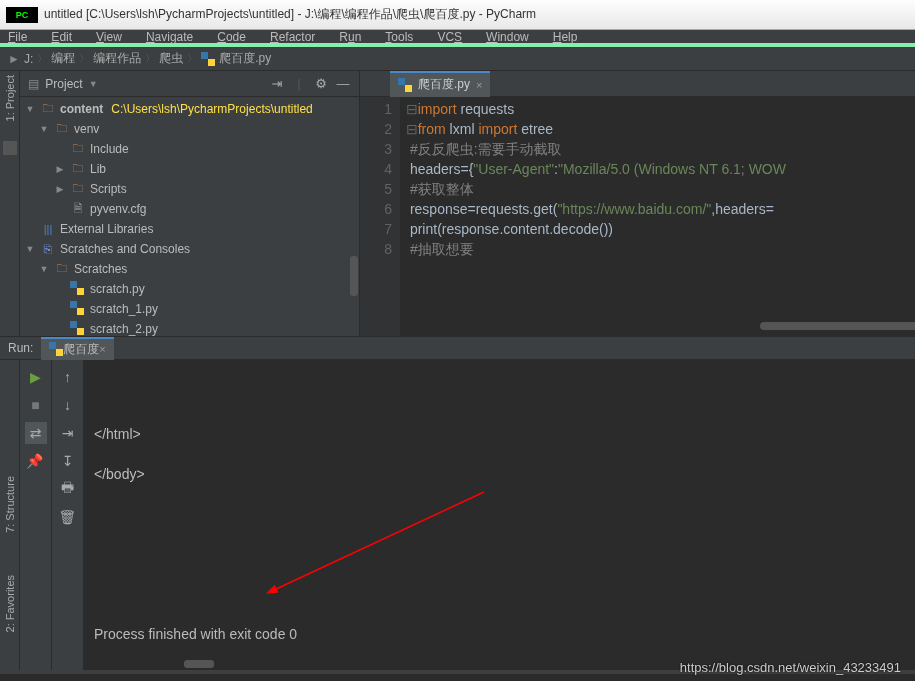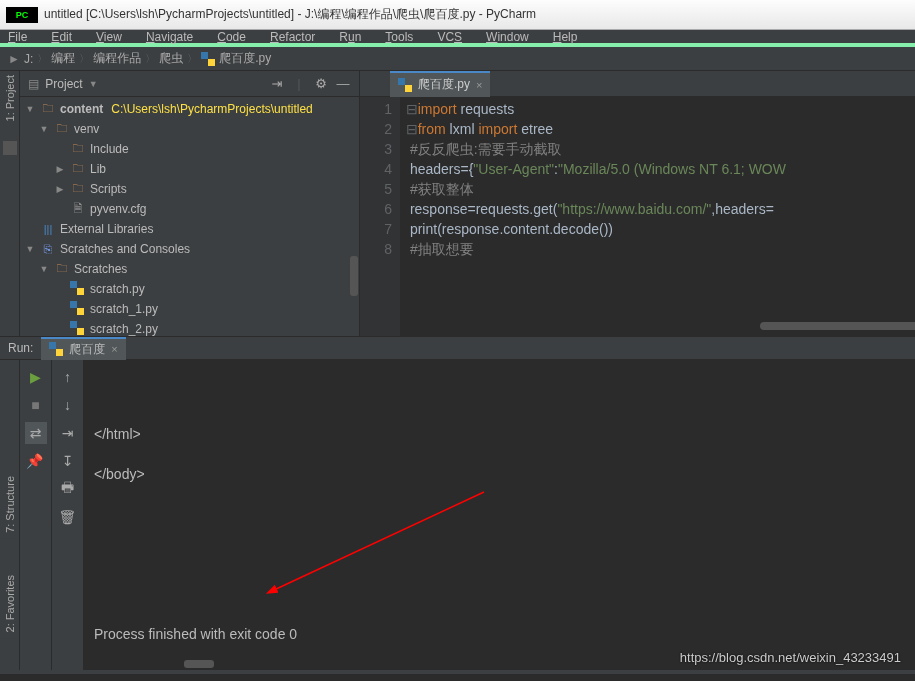--- a/index.html
+++ b/index.html
@@ -39,34 +39,34 @@
 .editor-tab .close { color: #999; font-size: 11px; cursor: default; }
 .editor-body { flex: 1; display: flex; font-family: "Consolas", monospace; font-size: 14px; position: relative; }
 .gutter { width: 40px; background: #313335; color: #606366; text-align: right; padding: 2px 8px 0 0; line-height: 20px; }
 .code { flex: 1; padding: 2px 8px 0 6px; line-height: 20px; white-space: pre; color: #a9b7c6; overflow: hidden; }
 .kw { color: #cc7832; }
 .str { color: #6a8759; }
 .cmt { color: #808080; }
 .hscroll { position: absolute; bottom: 4px; left: 60px; right: 20px; height: 10px; }
 .hscroll::after { content: ""; position: absolute; left: 340px; width: 200px; height: 8px; background: #555; border-radius: 4px; }
 .run-header { height: 24px; background: #3c3f41; border-top: 1px solid #2b2b2b; border-bottom: 1px solid #2b2b2b; display: flex; align-items: center; padding: 0 8px; gap: 8px; color: #bbb; font-size: 12px; }
-.run-header .tab { background: #515658; padding: 2px 8px; display: flex; align-items: center; gap: 6px; border-top: 2px solid #4a88c7; }
+.run-header .tab { background: #515658; padding: 2px 8px; display: flex; align-items: center; border-top: 2px solid #4a88c7; }
 .run-header .tab .close { color: #999; font-size: 11px; cursor: default; }
 .run-body { display: flex; height: calc(100% - 30px - 24px - 24px - 265px - 24px - 4px); background: #2b2b2b; position: relative; }
 .run-left-gutter { width: 20px; background: #3c3f41; border-right: 1px solid #2b2b2b; }
 .run-toolbar { width: 32px; background: #3c3f41; display: flex; flex-direction: column; align-items: center; padding-top: 6px; gap: 6px; border-right: 1px solid #2b2b2b; }
 .run-toolbar .btn { width: 22px; height: 22px; display: flex; align-items: center; justify-content: center; color: #aaa; cursor: default; font-size: 14px; }
 .run-toolbar .btn.sel { background: #515658; }
 .run-toolbar2 { width: 32px; background: #3c3f41; display: flex; flex-direction: column; align-items: center; padding-top: 6px; gap: 6px; border-right: 1px solid #2b2b2b; }
 .run-toolbar2 .btn { width: 22px; height: 22px; display: flex; align-items: center; justify-content: center; color: #aaa; cursor: default; font-size: 14px; }
 .console { flex: 1; padding: 4px 10px; font-family: Consolas, monospace; font-size: 14px; color: #bbb; line-height: 20px; white-space: pre; position: relative; }
 .console .arrow-svg { position: absolute; top: 130px; left: 180px; pointer-events: none; }
 .bottom-tabs { position: absolute; left: 0; top: 470px; width: 20px; display: flex; flex-direction: column; gap: 30px; align-items: center; }
 .bottom-tabs .vtab { writing-mode: vertical-rl; transform: rotate(180deg); font-size: 11px; color: #aaa; background: #3c3f41; padding: 6px 2px; cursor: default; }
-.watermark { position: absolute; right: 14px; bottom: 16px; color: #ccc; font-size: 13px; text-shadow: 0 0 2px #000; }
+.watermark { position: absolute; right: 14px; bottom: 6px; color: #ccc; font-size: 13px; text-shadow: 0 0 2px #000; }
 .statusbar { height: 4px; background: #3c3f41; }
 svg.py { width: 14px; height: 14px; }
 .scrollbar-bottom { position: absolute; left: 100px; bottom: 2px; width: 30px; height: 8px; background: #555; border-radius: 3px; }
 </style>
 </head>
 <body>
 
 <div class="titlebar">
   <div class="pc-icon">PC</div>
   <span class="title-text">untitled [C:\Users\lsh\PycharmProjects\untitled] - J:\编程\编程作品\爬虫\爬百度.py - PyCharm</span>

